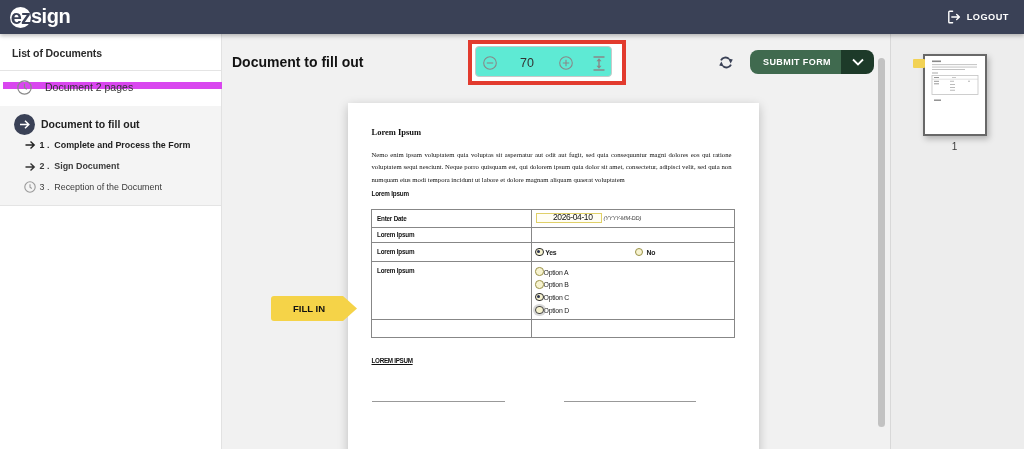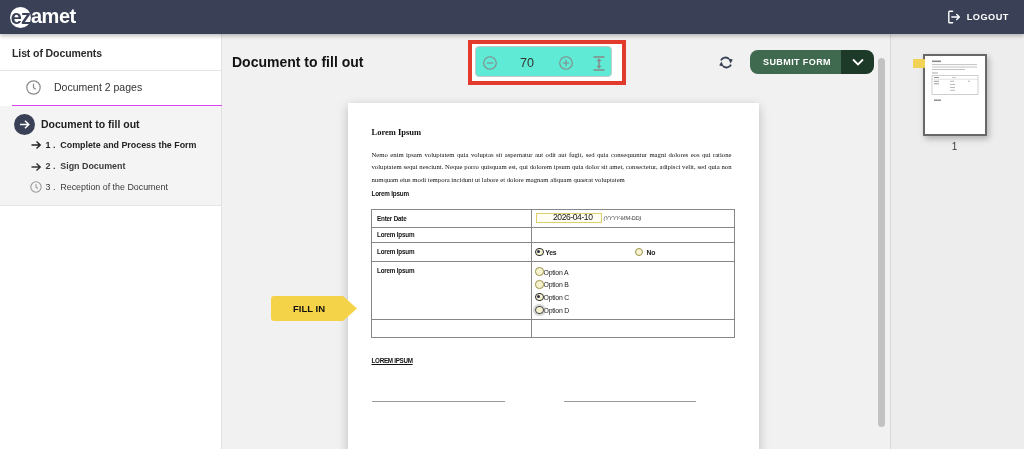--- a/index.html
+++ b/index.html
@@ -10,29 +10,29 @@
   #logo { position:absolute; left:10px; top:6.5px; height:21px; display:flex; align-items:center; }
   #logo .circ { width:21px; height:21px; border-radius:50%; background:#fff; color:#3a4156; font-weight:bold; font-size:20px; display:flex; align-items:center; justify-content:center; letter-spacing:-0.8px; }
   #logo .rest { color:#fff; font-weight:600; font-size:20px; letter-spacing:-0.5px; margin-left:0px; position:relative; top:-1px; }
   #logout { position:absolute; right:15px; top:0; height:34px; display:flex; align-items:center; color:#fff; font-size:9.2px; font-weight:600; letter-spacing:0.5px; }
   #logout svg { margin-right:8px; position:relative; left:2px; }
 
   
   #sideL { position:absolute; left:0; top:34px; width:222px; height:415px; background:#fff; border-right:1px solid #e2e2e2; }
   .srow1 { position:absolute; left:0; top:0; width:100%; height:36.5px; border-bottom:1px solid #e4e4e4; }
   .srow1 span { position:absolute; left:12px; top:12.5px; font-size:10.5px; font-weight:600; color:#2b2b2b; letter-spacing:-0.1px; }
-  .srow2 { position:absolute; left:12px; top:36.5px; width:100%; height:35px; border-bottom:1px solid #d946ef; }
+  .srow2 { position:absolute; left:3px; top:36.5px; width:100%; height:18px; border-bottom:7px solid #d946ef; }
   .srow2 svg { position:absolute; left:14px; top:9px; }
   .srow2 span { position:absolute; left:42px; top:10.5px; font-size:10.5px; color:#333; }
   .sblock { position:absolute; left:0; top:71.5px; width:100%; height:100.5px; background:#f4f4f4; border-bottom:1px solid #e4e4e4; }
   .sblock .head { position:absolute; left:0; top:8px; height:22px; }
   .sblock .head .circ { position:absolute; left:13.5px; top:0px; width:21px; height:21px; border-radius:50%; background:#3a4156; }
   .sblock .head .circ svg { position:absolute; left:4px; top:4px; }
   .sblock .head span { position:absolute; left:41px; top:4.5px; font-size:10.5px; font-weight:600; color:#222; white-space:nowrap; }
-  .sub { position:absolute; left:0; width:100%; height:14px;margin-left:6px; }
+  .sub { position:absolute; left:0; width:100%; height:14px; }
   .sub svg { position:absolute; left:24px; top:1.5px; }
   .sub span { position:absolute; left:39.5px; top:2px; font-size:8.9px; color:#3a3a3a; white-space:nowrap; }
   .sub.b span { font-weight:bold; color:#222; }
 
   
   #main { position:absolute; left:222px; top:34px; width:668px; height:415px; background:#f1f1f1; overflow:hidden; }
   #mtitle { position:absolute; left:10px; top:19.5px; font-size:14px; font-weight:bold; color:#131313; }
 
   #redbox { position:absolute; left:246px; top:5.5px; width:158px; height:45.5px; background:#fff; border:4px solid #e23b2e; }
   #zoomctl { position:absolute; left:253px; top:12px; width:137px; height:31px; background:#5eead4; border:1px solid #c9c9c9; border-radius:4px; }
@@ -78,21 +78,21 @@
   #thumb { position:absolute; left:31.5px; top:19.5px; width:64px; height:82.5px; background:#fff; border:2px solid #686868; box-shadow:2px 3px 6px rgba(0,0,0,0.25); }
   #ttag { position:absolute; left:22px; top:25.2px; width:11.7px; height:8.8px; background:#f2d254; border-radius:1px; }
   #tnum { position:absolute; left:31.5px; top:107px; width:64px; text-align:center; font-size:10px; color:#3a3a3a; }
 </style>
 </head>
 <body>
 
 <div id="topbar">
   <div id="logo">
     <span class="circ">ez</span>
-      <span class="rest">amet</span>
+      <span class="rest">sign</span>
   </div>
   <div id="logout">
     <svg width="14" height="14" viewBox="0 0 14 14" fill="none" stroke="#fff" stroke-width="1.4" stroke-linecap="round" stroke-linejoin="round">
       <path d="M5.6 1.3 H2.6 Q1.8 1.3 1.8 2.1 V11.9 Q1.8 12.7 2.6 12.7 H5.6"></path>
       <path d="M4.8 7 H12.2 M9.7 4.5 L12.4 7 L9.7 9.5"></path>
     </svg>
     <span>LOGOUT</span>
   </div>
 </div>
 

